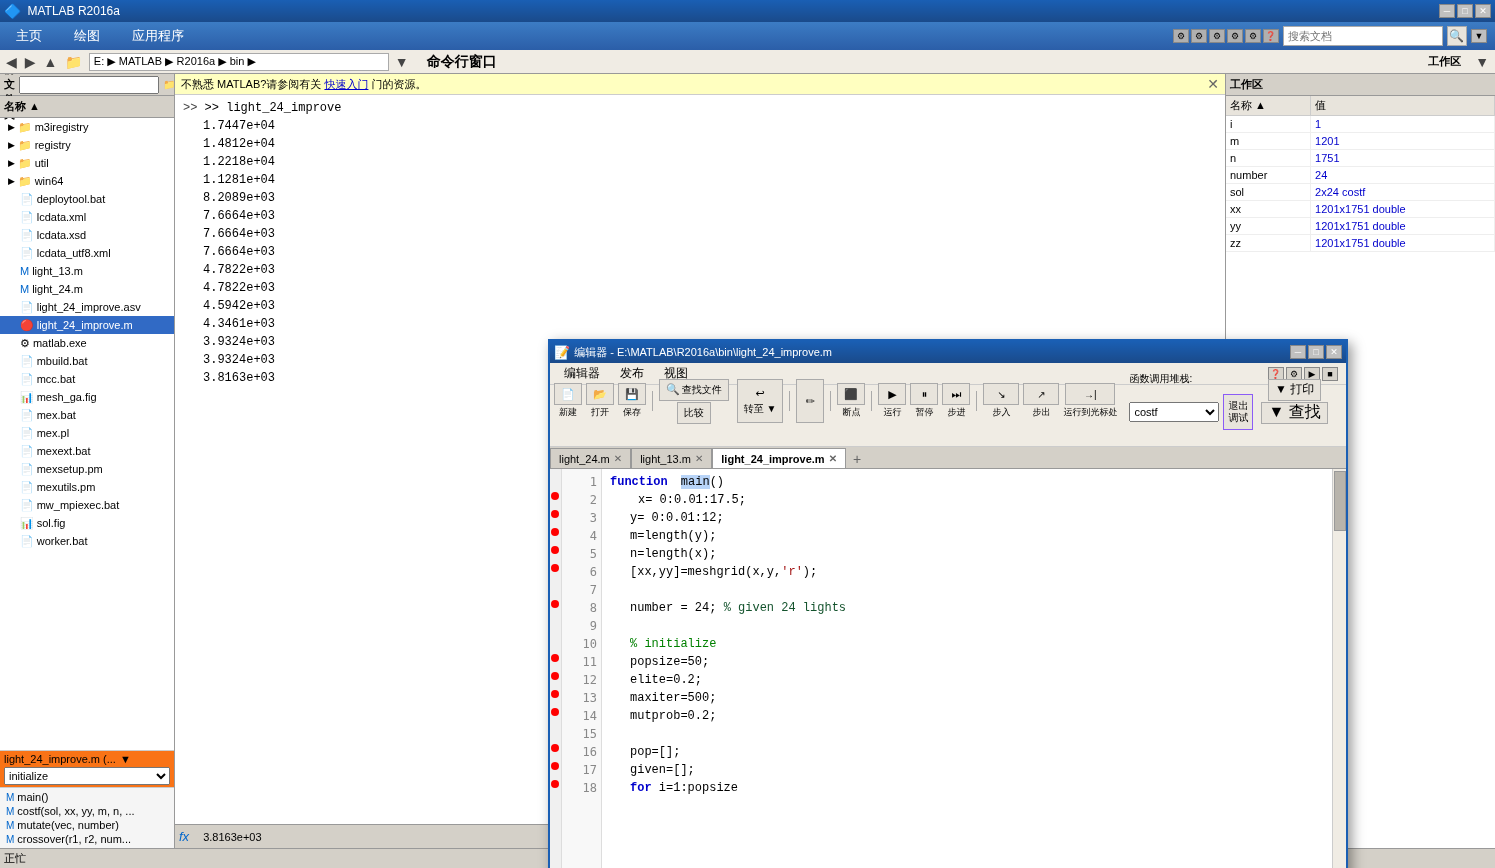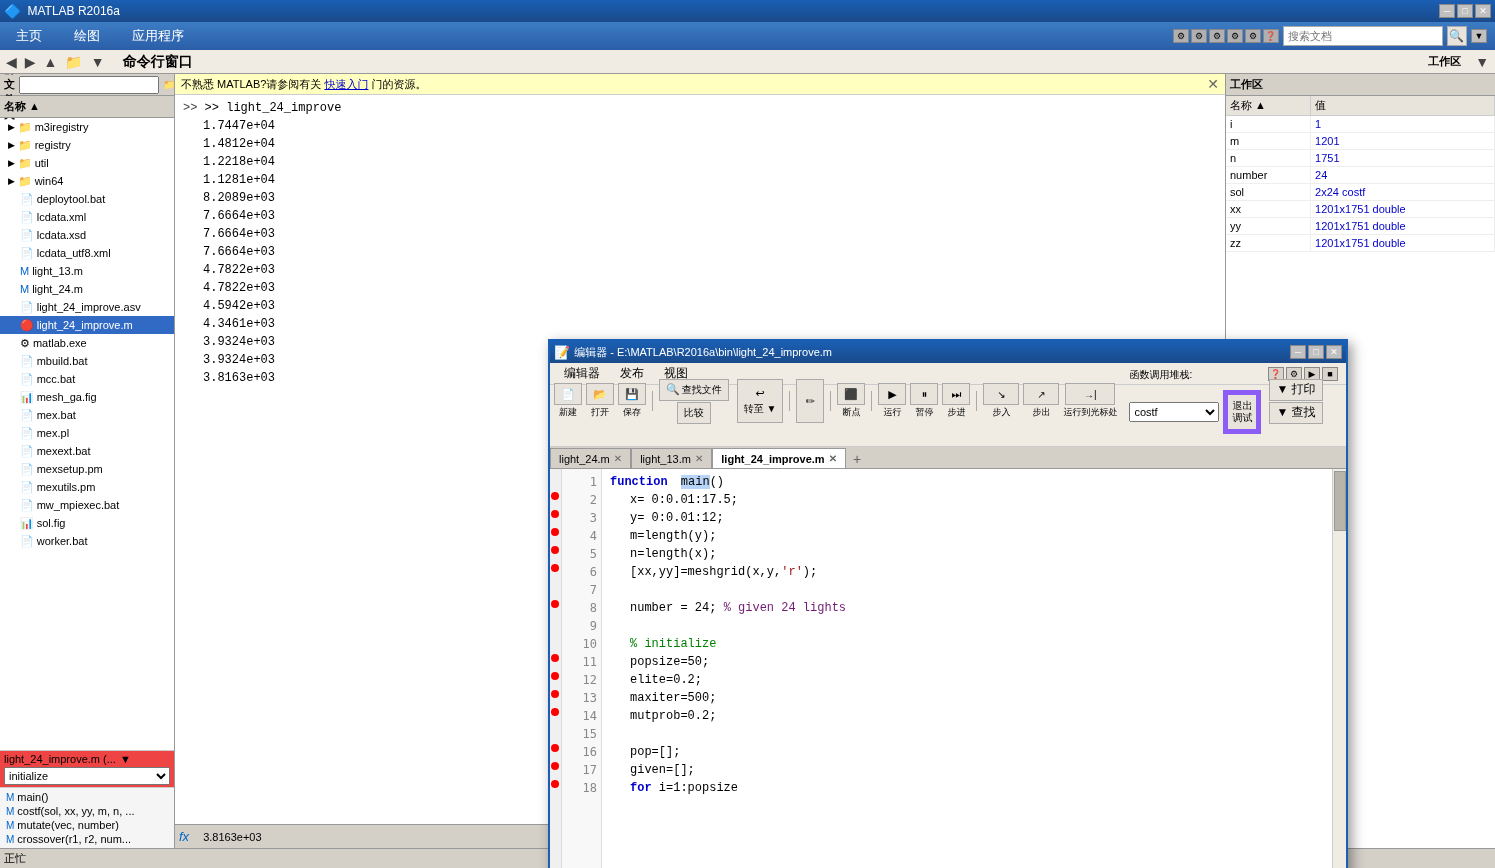--- a/index.html
+++ b/index.html
@@ -124,20 +124,21 @@
     <div class="search-go">🔍</div>
     <div class="title-btn">▼</div>
   </div>
 </div>
 
 <div class="nav-row">
   <div class="nav-btn">◀</div>
   <div class="nav-btn">▶</div>
   <div class="nav-btn">▲</div>
   <div class="nav-btn">📁</div>
+  <div class="path-bar">E: ▶ MATLAB ▶ R2016a ▶ bin ▶</div>
   <div class="nav-btn">▼</div>
   <div style="margin-left:12px;font-size:14px;font-weight:bold;">命令行窗口</div>
   <div style="flex:1"></div>
   <div style="font-size:11px;font-weight:bold;margin-right:8px;">工作区</div>
   <div class="nav-btn">▼</div>
 </div>
 
 <div class="main-area" style="position:relative;">
 
   <div class="left-panel">
@@ -265,21 +266,21 @@
         <span style="font-size:11px;">📊</span>
         <span>sol.fig</span>
       </div>
       <div class="tree-item">
         <span style="width:9px;"></span>
         <span style="font-size:11px;">📄</span>
         <span>worker.bat</span>
       </div>
     </div>
 
-    <div style="border-top:1px solid #ccc; padding:2px 4px; font-size:11px; background:#ef4444;">
+    <div style="border-top:1px solid #ccc; padding:2px 4px; font-size:11px; background:#f97316;">
       <div style="display:flex;align-items:center;gap:4px;margin-bottom:2px;">
         <span>light_24_improve.m (...</span>
         <span>▼</span>
       </div>
       <select style="width:100%;font-size:11px;height:18px;">
         <option>initialize</option>
         <option>main()</option>
         <option>costf(sol, xx, yy, m, n, ...</option>
         <option>mutate(vec, number)</option>
         <option>crossover(r1, r2, num...</option>
@@ -489,26 +490,26 @@
           <span style="font-size:9px;white-space:nowrap;">运行到光标处</span>
         </div>
 
         <div style="margin-left:8px;display:flex;flex-direction:column;gap:8px;justify-content:center;">
           <span style="font-size:10px;">函数调用堆栈:</span>
           <div style="display:flex;gap:4px;align-items:center;">
             <select style="height:20px;font-size:11px;width:90px;">
               <option>costf</option>
               <option>main</option>
             </select>
-            <div style="background:#e8e4dc;border:5px solid #8b5cf6;padding:1px 4px;font-size:10px;height:44px;display:flex;align-items:center;cursor:pointer;text-align:center;line-height:1.2;">退出<br>调试</div>
+            <div style="background:#e8e4dc;border:1px solid #8b5cf6;padding:1px 4px;font-size:10px;height:36px;display:flex;align-items:center;cursor:pointer;text-align:center;line-height:1.2;">退出<br>调试</div>
           </div>
         </div>
         <div style="display:flex;flex-direction:column;align-items:center;gap:1px;margin-left:4px;">
           <div class="editor-toolbar-btn-wide" style="height:22px;font-size:12px;">▼ 打印</div>
-          <div class="editor-toolbar-btn-wide" style="height:22px;font-size:12px;">▼ 查找</div>
+          <div class="editor-toolbar-btn-wide" style="height:22px;font-size:16px;">▼ 查找</div>
         </div>
       </div>
     </div>
 
     <div class="editor-tabs">
       <div class="editor-tab">
         <span>light_24.m</span>
         <span class="editor-tab-close">✕</span>
       </div>
       <div class="editor-tab">
@@ -588,27 +589,27 @@
         <div class="line-num">15</div>
         <div class="line-num">16</div>
         <div class="line-num">17</div>
         <div class="line-num">18</div>
       </div>
       <div class="editor-code-area">
         <div class="code-line">
           <span style="color:#0000cc;font-weight:bold;">function</span>
           <span style="margin-left:6px;"> <span style="color:#000;background:#b8d4f8;">main</span>()</span>
         </div>
-        <div class="code-line"><span style="margin-left:20px;">x= 0:0.01:17.5;</span></div>
+        <div class="code-line"><span style="margin-left:28px;">x= 0:0.01:17.5;</span></div>
         <div class="code-line"><span style="margin-left:20px;">y= 0:0.01:12;</span></div>
         <div class="code-line"><span style="margin-left:20px;">m=length(y);</span></div>
         <div class="code-line"><span style="margin-left:20px;">n=length(x);</span></div>
         <div class="code-line"><span style="margin-left:20px;">[xx,yy]=meshgrid(x,y,<span style="color:#a31515;">'r'</span>);</span></div>
         <div class="code-line"><span></span></div>
-        <div class="code-line"><span style="margin-left:20px;">number = 24; <span style="color:#701a75;">% given 24 lights</span></span></div>
+        <div class="code-line"><span style="margin-left:20px;">number = 24; <span style="color:#14532d;">% given 24 lights</span></span></div>
         <div class="code-line"><span></span></div>
         <div class="code-line"><span style="margin-left:20px;color:#008000;">% initialize</span></div>
         <div class="code-line"><span style="margin-left:20px;">popsize=50;</span></div>
         <div class="code-line"><span style="margin-left:20px;">elite=0.2;</span></div>
         <div class="code-line"><span style="margin-left:20px;">maxiter=500;</span></div>
         <div class="code-line"><span style="margin-left:20px;">mutprob=0.2;</span></div>
         <div class="code-line"><span></span></div>
         <div class="code-line"><span style="margin-left:20px;">pop=[];</span></div>
         <div class="code-line"><span style="margin-left:20px;">given=[];</span></div>
         <div class="code-line"><span style="margin-left:20px;"><span style="color:#0000cc;font-weight:bold;">for</span> i=1:popsize</span></div>

